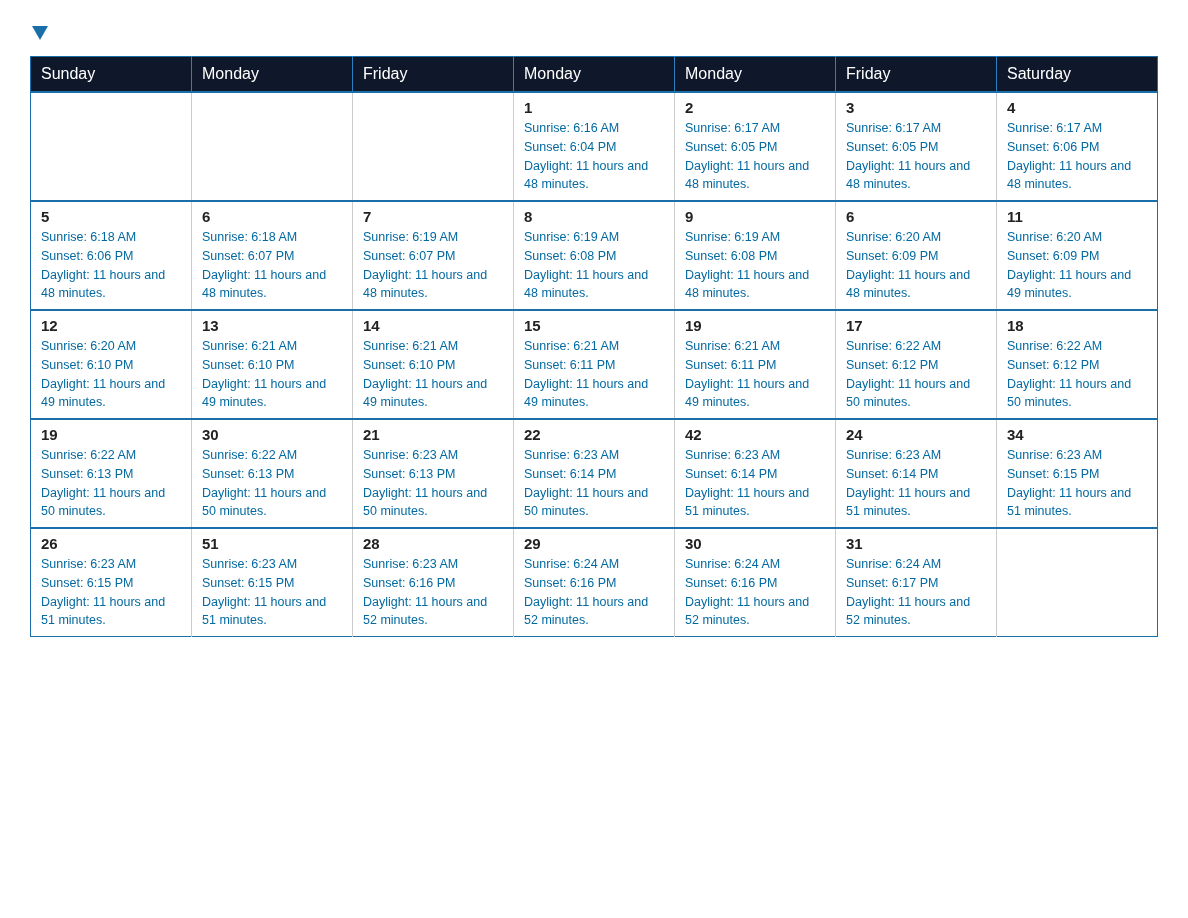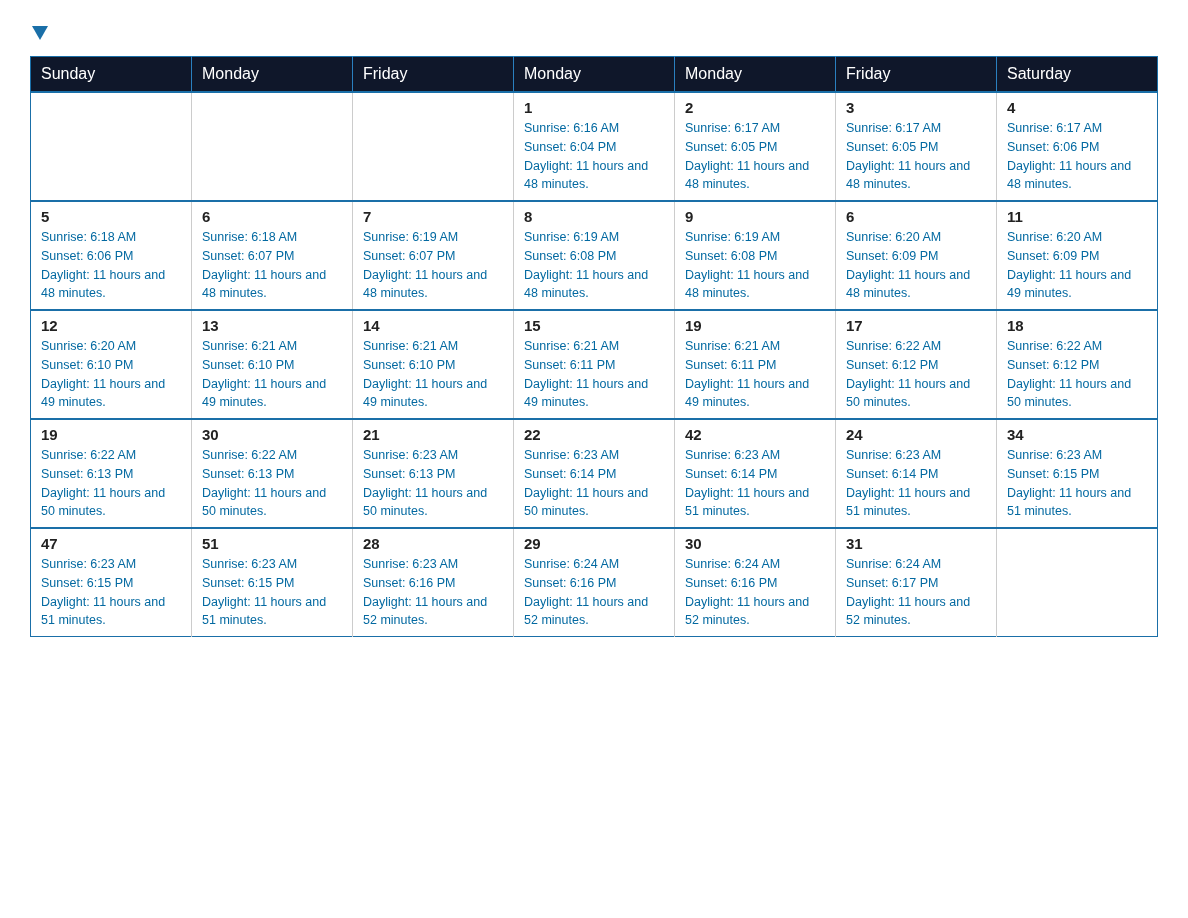--- a/index.html
+++ b/index.html
@@ -251,21 +251,21 @@
           <span class="day-number">24</span>
           <div class="day-info">Sunrise: 6:23 AM<br>Sunset: 6:14 PM<br>Daylight: 11 hours and 51 minutes.</div>
         </td>
         <td>
           <span class="day-number">34</span>
           <div class="day-info">Sunrise: 6:23 AM<br>Sunset: 6:15 PM<br>Daylight: 11 hours and 51 minutes.</div>
         </td>
       </tr>
       <tr>
         <td>
-          <span class="day-number">47</span>
+          <span class="day-number">26</span>
           <div class="day-info">Sunrise: 6:23 AM<br>Sunset: 6:15 PM<br>Daylight: 11 hours and 51 minutes.</div>
         </td>
         <td>
           <span class="day-number">51</span>
           <div class="day-info">Sunrise: 6:23 AM<br>Sunset: 6:15 PM<br>Daylight: 11 hours and 51 minutes.</div>
         </td>
         <td>
           <span class="day-number">28</span>
           <div class="day-info">Sunrise: 6:23 AM<br>Sunset: 6:16 PM<br>Daylight: 11 hours and 52 minutes.</div>
         </td>

